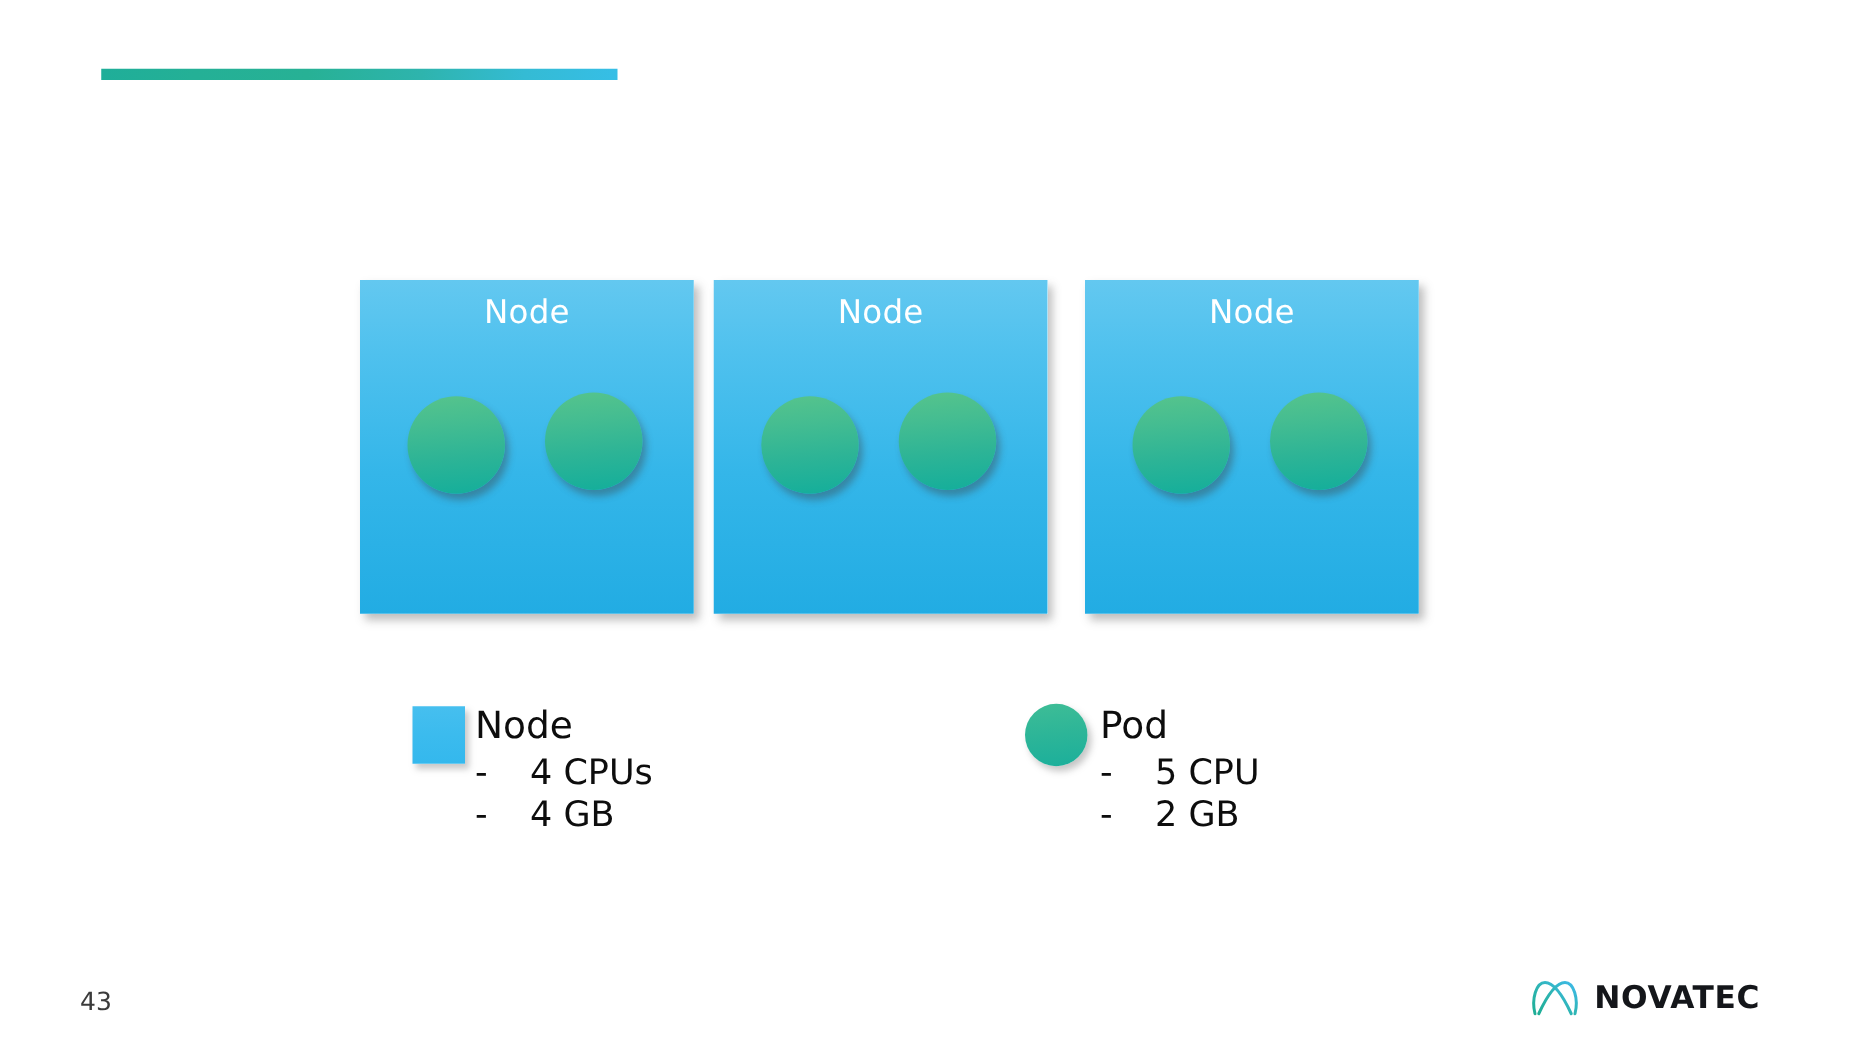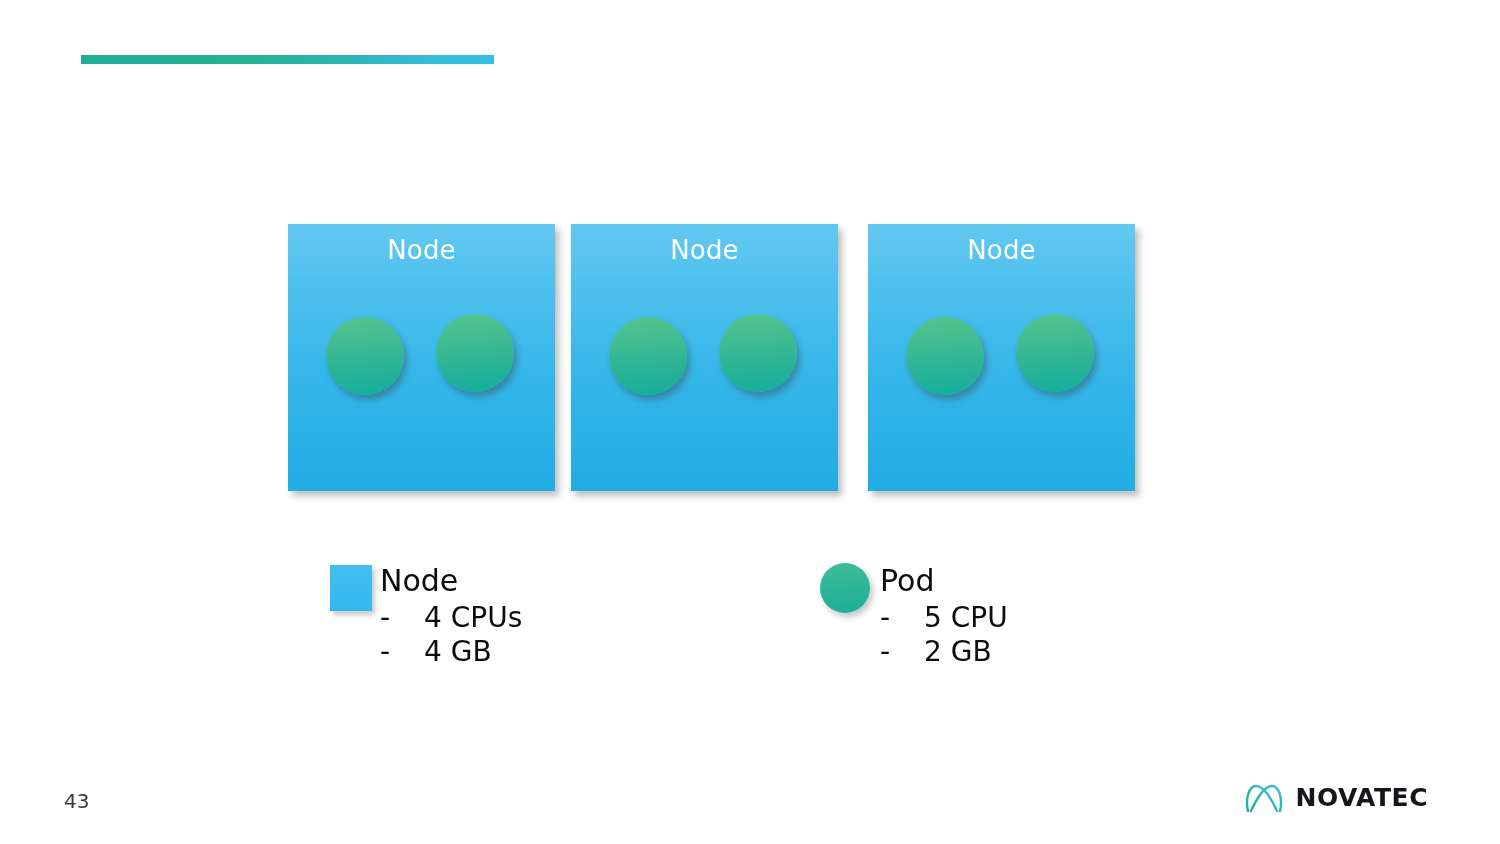--- a/index.html
+++ b/index.html
@@ -127,21 +127,21 @@
   .page-number {
     position: absolute;
     left: 64px;
     top: 789px;
     font-size: 20px;
     color: #3b3b3b;
   }
 
   .brand {
     position: absolute;
-    right: 72px;
+    right: 92px;
     top: 782px;
     display: flex;
     align-items: center;
   }
   .brand-mark {
     width: 40px;
     height: 32px;
     margin-right: 11px;
   }
   .brand-name {

